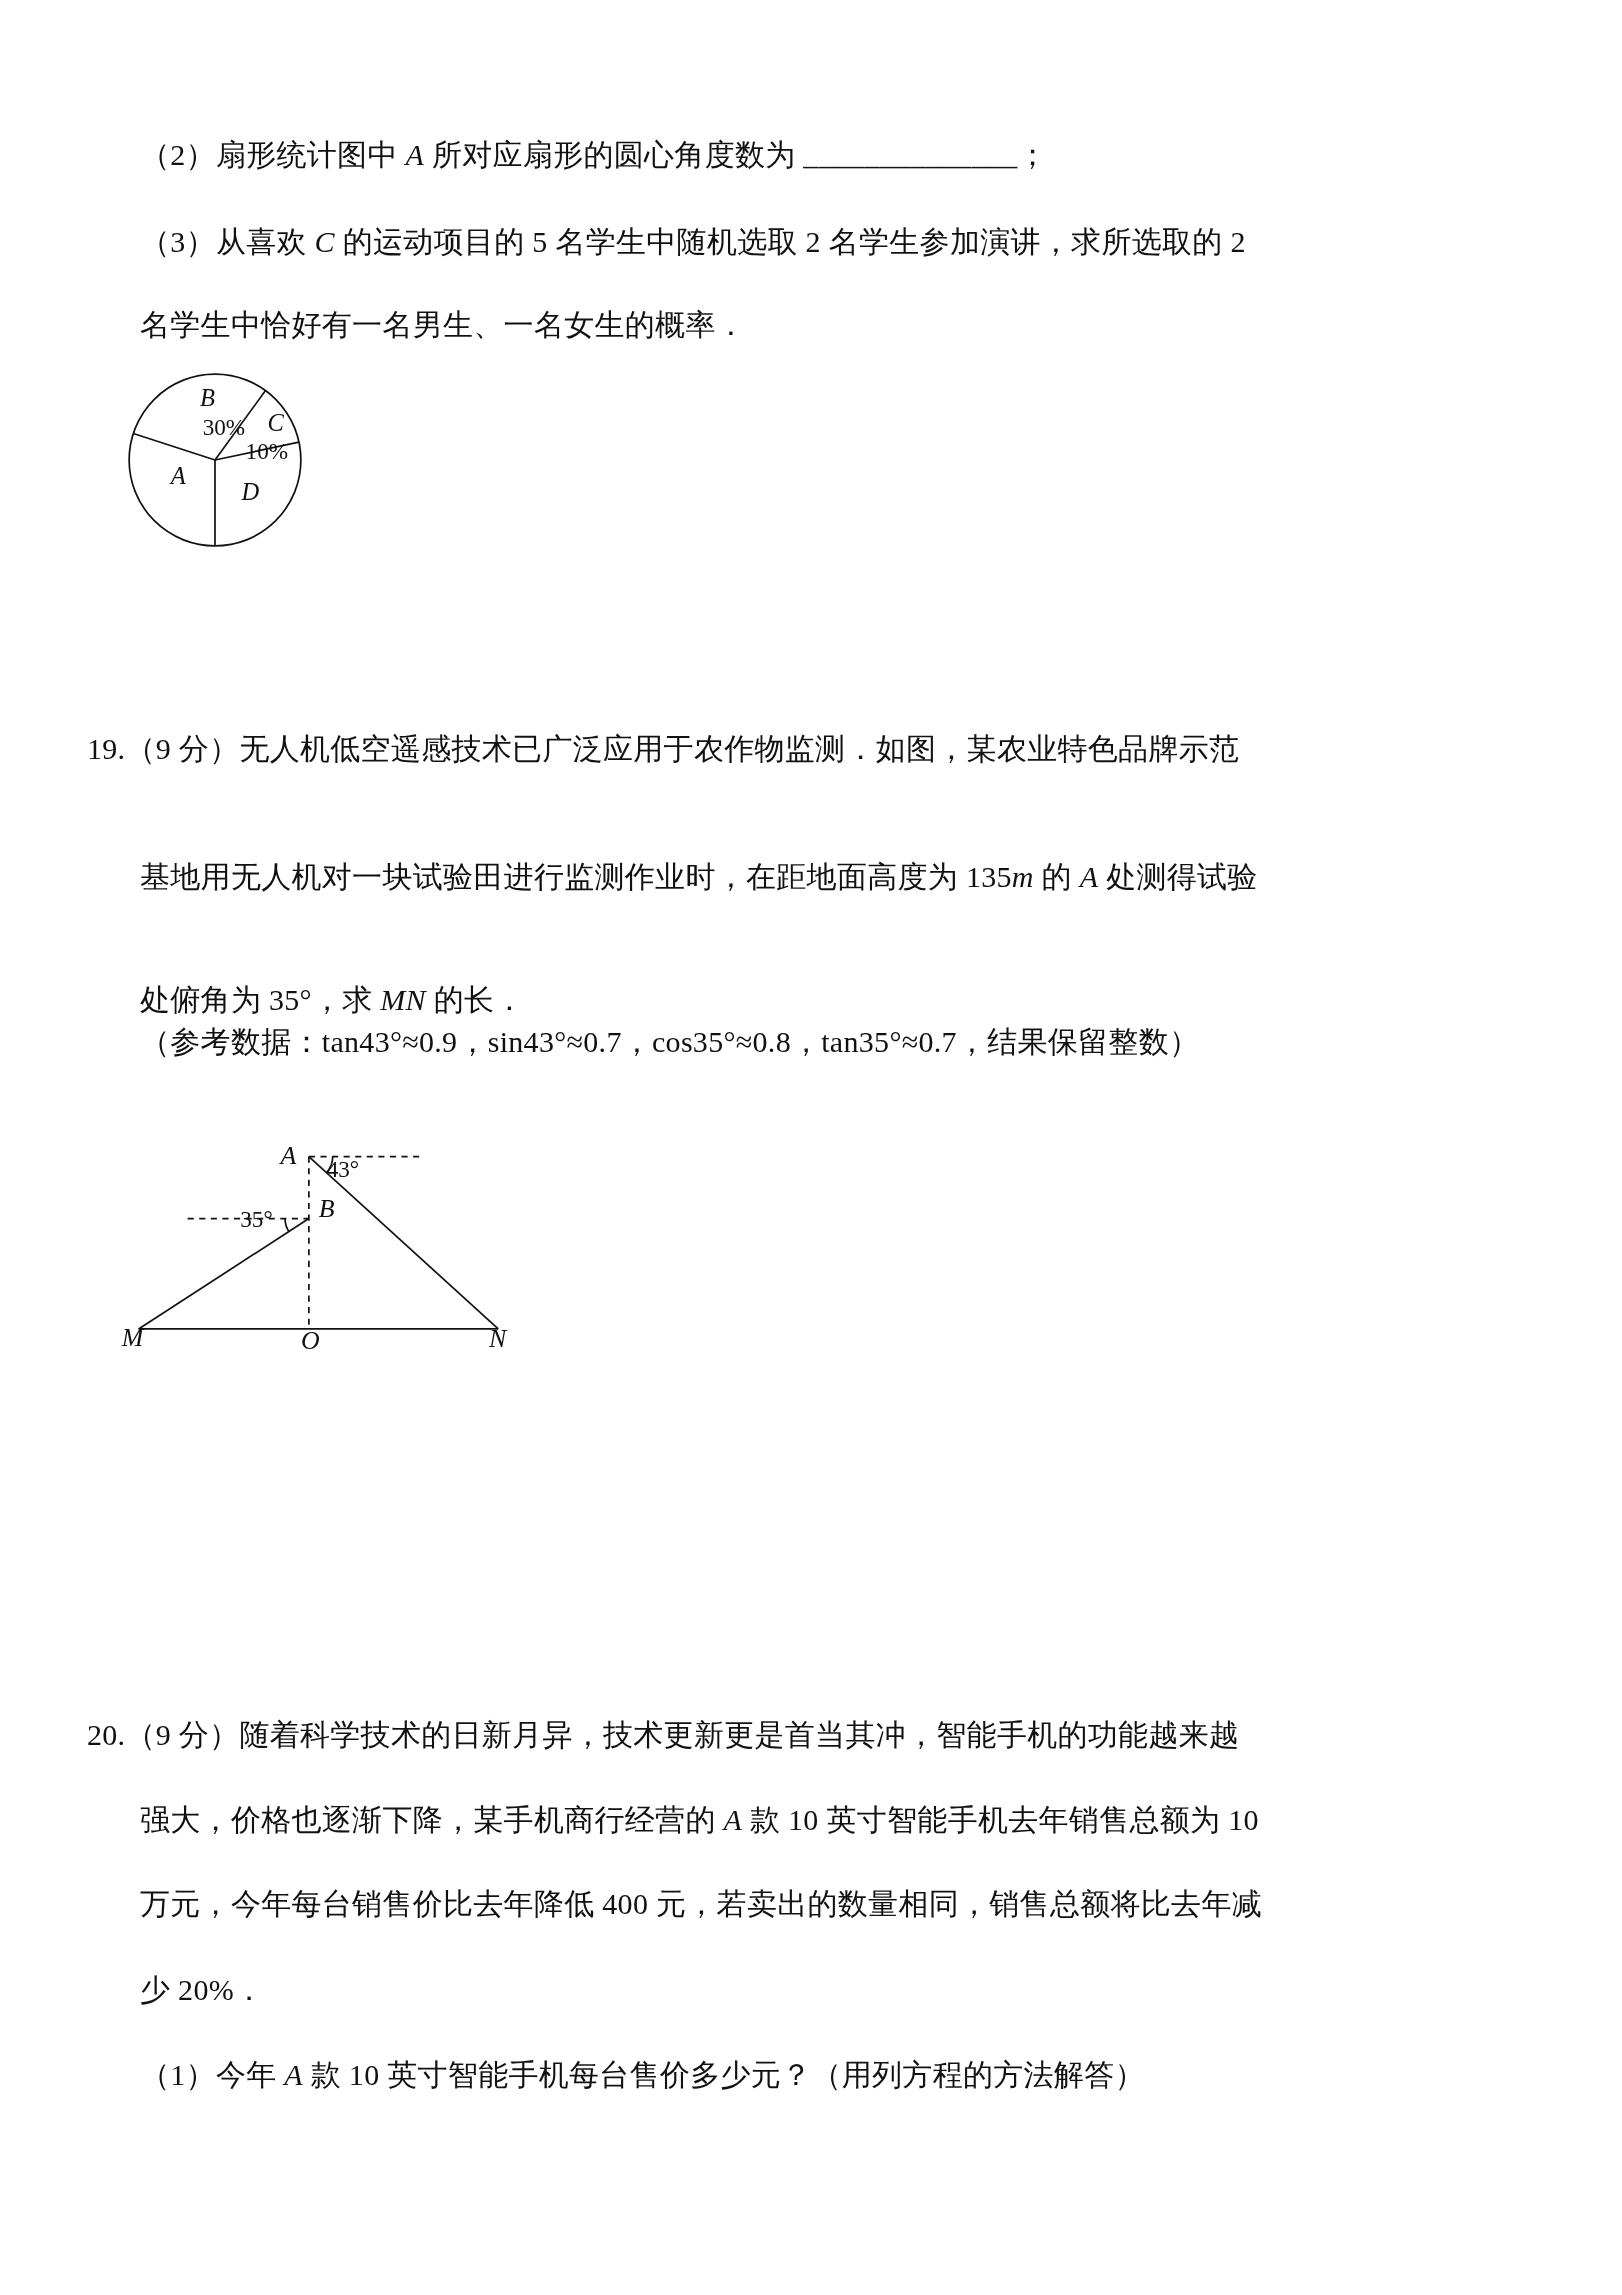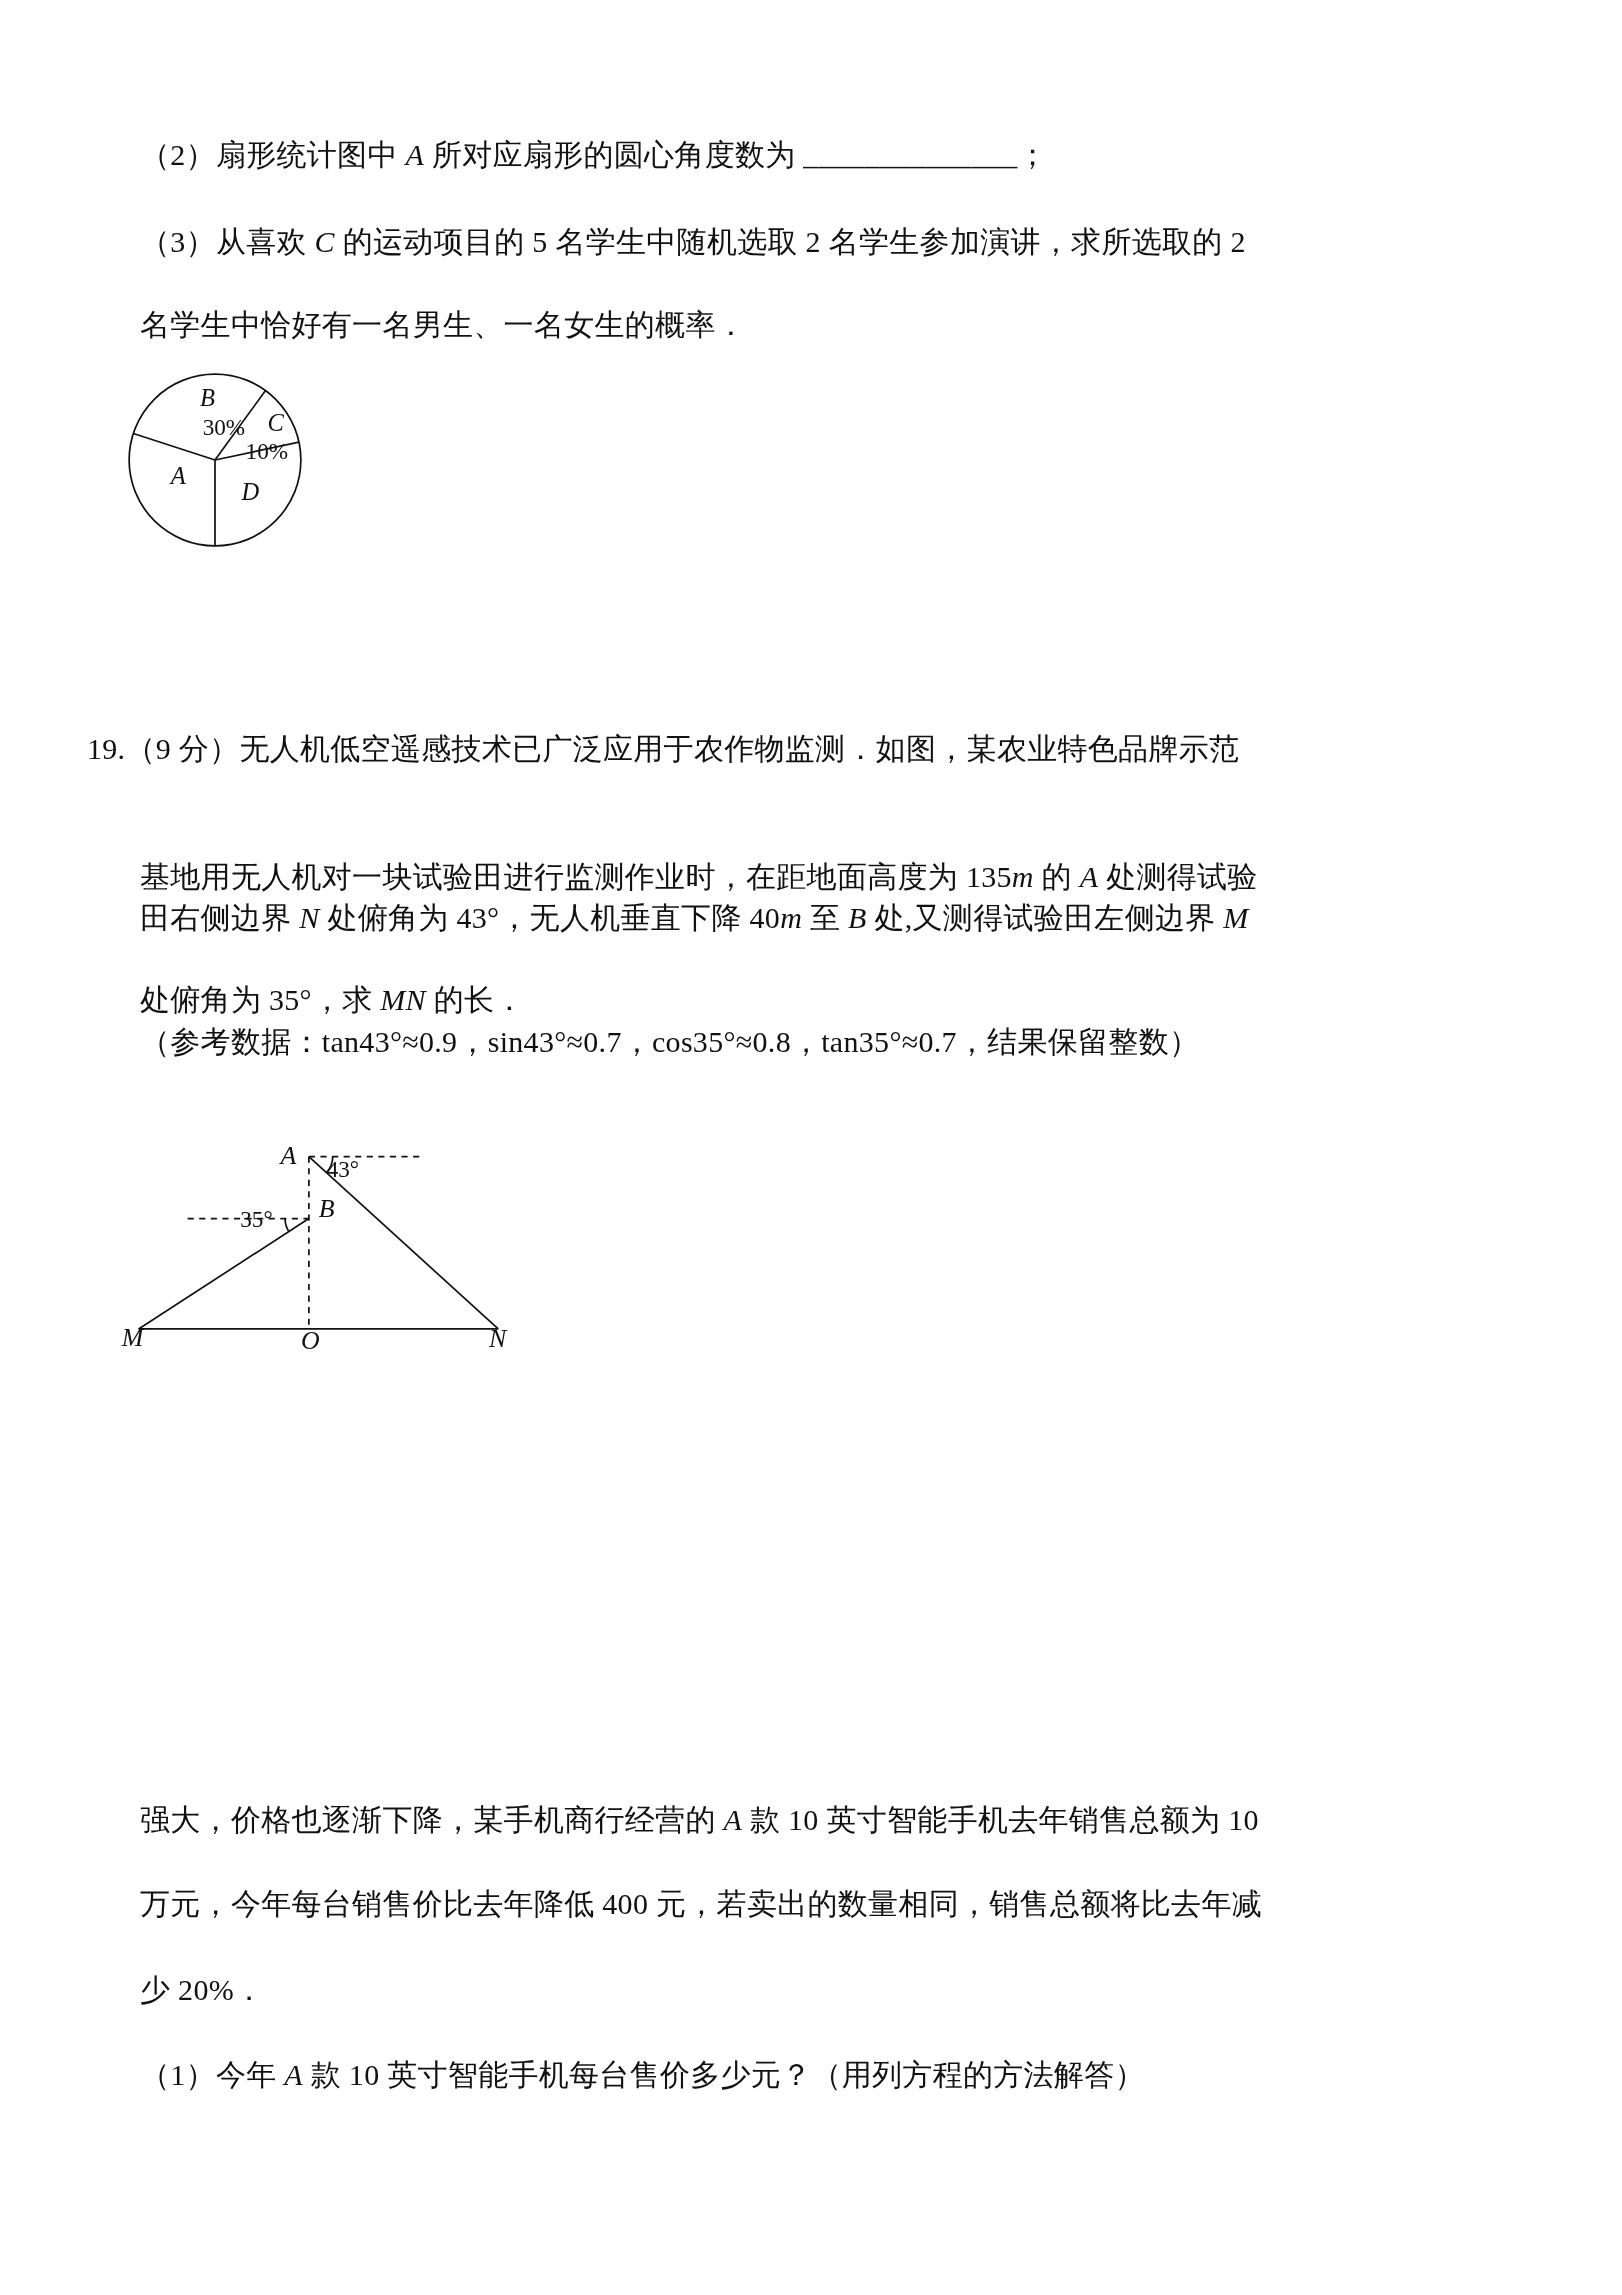--- a/index.html
+++ b/index.html
@@ -63,21 +63,20 @@
     <text x="124" y="56" text-anchor="middle" class="pie-letter">B</text>
     <text x="148" y="99" text-anchor="middle" class="pie-num">30%</text>
     <text x="224" y="93" text-anchor="middle" class="pie-letter">C</text>
     <text x="211" y="134" text-anchor="middle" class="pie-num">10%</text>
     <text x="81" y="170" text-anchor="middle" class="pie-letter">A</text>
     <text x="187" y="194" text-anchor="middle" class="pie-letter">D</text>
   </svg>
 
   <div class="line" style="left:87px; top:729px;"><span>19.（9 分）无人机低空遥感技术已广泛应用于农作物监测．如图，某农业特色品牌示范</span></div>
   <div class="line" style="left:140px; top:857px;"><span>基地用无人机对一块试验田进行监测作业时，在距地面高度为 135</span><span class="it">m</span><span> 的 </span><span class="it">A</span><span> 处测得试验</span></div>
-  <div class="line" style="left:140px; top:898px;"><span>田右侧边界 </span><span class="it">N</span><span> 处俯角为 43°，无人机垂直下降 40</span><span class="it">m</span><span> 至 </span><span class="it">B</span><span> 处,又测得试验田左侧边界 </span><span class="it">M</span></div>
   <div class="line" style="left:140px; top:980px;"><span>处俯角为 35°，求 </span><span class="it">MN</span><span> 的长．</span></div>
   <div class="line" style="left:140px; top:1022px;"><span>（参考数据：tan43°≈0.9，sin43°≈0.7，cos35°≈0.8，tan35°≈0.7，结果保留整数）</span></div>
 
   <svg style="left:125px; top:1145px;" width="395" height="218" viewBox="0 0 580 320">
 
     <line x1="20" y1="270" x2="548" y2="270" class="stroke"></line>
 
     <line x1="270" y1="17" x2="548" y2="270" class="stroke"></line>
 
     <line x1="270" y1="108" x2="20" y2="270" class="stroke"></line>
@@ -93,19 +92,20 @@
 
     <text x="240" y="28" text-anchor="middle" class="geo-letter">A</text>
     <text x="320" y="47" text-anchor="middle" class="geo-num">43°</text>
     <text x="296" y="106" text-anchor="middle" class="geo-letter">B</text>
     <text x="193" y="120" text-anchor="middle" class="geo-num">35°</text>
     <text x="11" y="295" text-anchor="middle" class="geo-letter">M</text>
     <text x="272" y="300" text-anchor="middle" class="geo-letter">O</text>
     <text x="547" y="297" text-anchor="middle" class="geo-letter">N</text>
   </svg>
 
+  <div class="line" style="left:87px; top:1715px;"><span>20.（9 分）随着科学技术的日新月异，技术更新更是首当其冲，智能手机的功能越来越</span></div>
   <div class="line" style="left:140px; top:1800px;"><span>强大，价格也逐渐下降，某手机商行经营的 </span><span class="it">A</span><span> 款 10 英寸智能手机去年销售总额为 10</span></div>
   <div class="line" style="left:140px; top:1884px;"><span>万元，今年每台销售价比去年降低 400 元，若卖出的数量相同，销售总额将比去年减</span></div>
   <div class="line" style="left:140px; top:1970px;"><span>少 20%．</span></div>
   <div class="line" style="left:140px; top:2055px;"><span>（1）今年 </span><span class="it">A</span><span> 款 10 英寸智能手机每台售价多少元？（用列方程的方法解答）</span></div>
 
 </div>
 
 
 </body></html>

